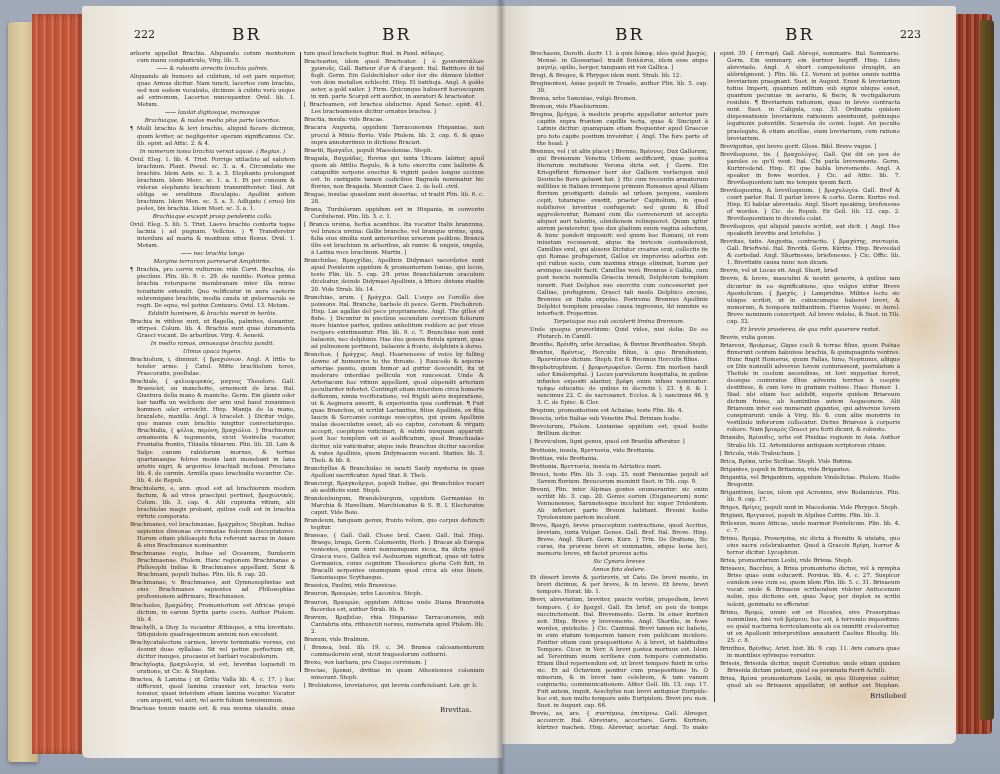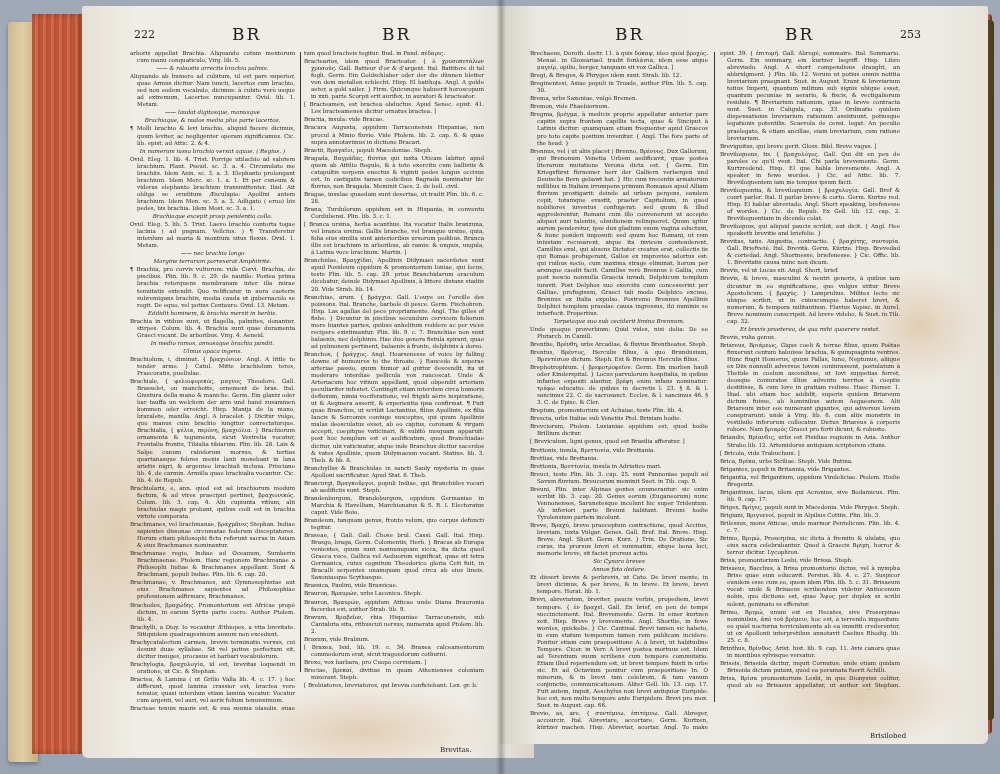--- a/index.html
+++ b/index.html
@@ -2,32 +2,32 @@
 <html><head>
 <meta charset="utf-8">
 <style>
   html,body{margin:0;padding:0;}
   body{width:1000px;height:774px;overflow:hidden;background:#a7b0bd;position:relative;font-family:"DejaVu Serif",serif;}
   .backdrop{position:absolute;inset:0;background:linear-gradient(180deg,#9fa9b8 0%,#b3bac6 60%,#98a3b3 100%);}
   .cover-left{position:absolute;left:8px;top:22px;width:30px;height:740px;background:linear-gradient(90deg,#cdb98e,#e0cfa6 50%,#c4ae80);border-radius:4px 0 0 4px;box-shadow:0 2px 4px rgba(0,0,0,.3);}
   .edge-left{position:absolute;left:32px;top:14px;width:52px;height:740px;background:repeating-linear-gradient(90deg,#c0553a 0 3px,#cf6a4c 3px 6px,#b84e33 6px 8px);box-shadow:inset -4px 0 6px rgba(0,0,0,.25);}
   .edge-right{position:absolute;left:952px;top:14px;width:40px;height:720px;background:repeating-linear-gradient(90deg,#8a3a26 0 3px,#b8543a 3px 6px,#7a3222 6px 8px);border-radius:0 4px 4px 0;}
   .cover-right{position:absolute;left:980px;top:20px;width:14px;height:700px;background:linear-gradient(90deg,#6b5628,#4a3a1a);border-radius:0 4px 4px 0;}
-  .page{position:absolute;top:6px;background:#eeebe4;overflow:hidden;padding-left:32px;}
+  .page{position:absolute;top:6px;background:#eeebe4;overflow:hidden;}
   .page.left{left:82px;width:420px;height:752px;background:linear-gradient(90deg,#e6e1d6 0%,#f0ede6 12%,#efece5 85%,#d9d5cc 100%);border-radius:2px 0 0 6px;}
   .page.right{left:500px;width:456px;height:738px;background:linear-gradient(90deg,#d6d2c8 0%,#ece9e2 8%,#eeebe4 90%,#e6e2d9 100%);border-radius:0 2px 6px 0;}
   .gutter{position:absolute;left:496px;top:0;width:10px;height:774px;background:linear-gradient(90deg,rgba(0,0,0,0),rgba(0,0,0,.25),rgba(0,0,0,0));pointer-events:none;}
   .stain{position:absolute;border-radius:50%;background:radial-gradient(ellipse at center,rgba(200,150,90,.35),rgba(200,150,90,0) 70%);}
   .running-head{position:absolute;top:18px;font-size:17px;font-weight:normal;color:#222;letter-spacing:2px;text-align:center;}
   .page-no{position:absolute;top:22px;font-size:11px;color:#222;}
   .col{position:absolute;top:44px;font-size:5.6px;line-height:7.05px;color:#2a2826;text-align:justify;}
   .col p{margin:0 0 1px 0;text-indent:-7px;padding-left:7px;}
   .col p.verse{font-style:italic;text-align:center;text-indent:0;padding-left:0;margin:1px 0;}
   .col-rule{position:absolute;top:46px;width:1px;background:#3a3836;}
-  .catchword{position:absolute;font-size:7px;color:#222;margin-top:40px;}
+  .catchword{position:absolute;font-size:7px;color:#222;}
 </style>
 </head>
 <body>
 
 <div class="backdrop"></div>
 <div class="cover-left"></div>
 <div class="edge-left"></div>
 <div class="edge-right"></div>
 <div class="cover-right"></div>
 
@@ -99,21 +99,21 @@
       <p>[ Brebiatores, breviatores, qui brevia conficiebant. Lex. gr. b.</p>
     </div>
   <span class="catchword" style="left:358px;top:700px;">Brevitas.</span>
 </div>
 
 <div class="page right">
   <div class="stain" style="left:360px;top:260px;width:120px;height:120px;"></div>
   <div class="stain" style="left:250px;top:640px;width:220px;height:100px;"></div>
   <span class="running-head" style="left:115px;">BR</span>
   <span class="running-head" style="left:285px;">BR</span>
-  <span class="page-no" style="left:400px;">253</span>
+  <span class="page-no" style="left:400px;">223</span>
   <div class="col" id="rc0" style="left:30px;width:178px;height:680px;overflow:hidden;">
       <p>Brechaeus, Doroth. doctr. 11. à quis δόκαψ, ideo quòd βροχός. Menaë. in Glossariael. tradit διπλάσια, idem esse atque μαγείρ, opilio, berger, tanquam sit vox Gallica. ]</p>
       <p>Bregi, &amp; Breges, &amp; Phryges idem sunt. Strab. lib. 12.</p>
       <p>Breginentesi, Asiae populi in Troade, author Plin. lib. 5. cap. 30.</p>
       <p>Brema, urbs Saxoniae, vulgò Bremen.</p>
       <p>Bremon, vide Phaebiornum.</p>
       <p>Bregma, βρέγμα, à medicis proprie appellatur anterior pars capitis supra frontem capillis tecta, quae &amp; Sinciput à Latinis dicitur: quamquam etiam frequenter apud Graecos pro toto capite positum invenitur. { Angl. The fore parte of the head. }</p>
       <p>Brennus, vel ( ut aliis placet ) Brenno, Βρέννος. Dux Gallorum, qui Brenonum Venetia Urbem aedificavit, quae postea literarum mutatione Verona dicta est. { Germ. Ein Kriegsfürst fürnemer herr der Galliern verbergen und Deutsche Bern gebawt hat. } Hic cum trecentis armatorum millibus in Italiam irrumpens primum Romanos apud Alliam fluvium prostigarit: deinde ad urbem pergens, eandem cepit, totamque evastit, praeter Capitolium, in quod nobiliores iuventus confugerat: sed quum &amp; illud aggrederentur, Romani cum illo convenerunt ut accepto aliquot auri talentis, obsidionem relinqueret. Quum igitur aurum penderetur, ipse dux gladium suum vagina eductum, &amp; hunc ponderi imposuit: sed quum hoc Romani, ut rem iniustam recusarent, atque ita invicem contenderent, Camillus exul, qui absens Dictator creatus erat, collectis iis qui Romae profugerant, Gallos ex improviso adortus est: qui ruibus socio, cum maxima strage eliminat, horum per arsinque caedit facit. Camillus verò Brennus è Gallia, cum post nescio nonnulla Graecia invadi, Delphicum templum iuravit. Post Delphos suo exercitu cum concesserint per Galliae, profugisum, Graeci tali modo Delphico excuso, Brennus ex Italia expulso. Postremo Brennus Apollinis Delphici templum praedae causa ingressus, ibi numinis se interfecit. Propertius.</p>
       <p class="verse">Tarpeiaque suo sub ceciderit limina Brennum.</p>
       <p>Unde quoque proverbium: Quid vides, nisi dolia: De eo Plutarch. in Camill.</p>

